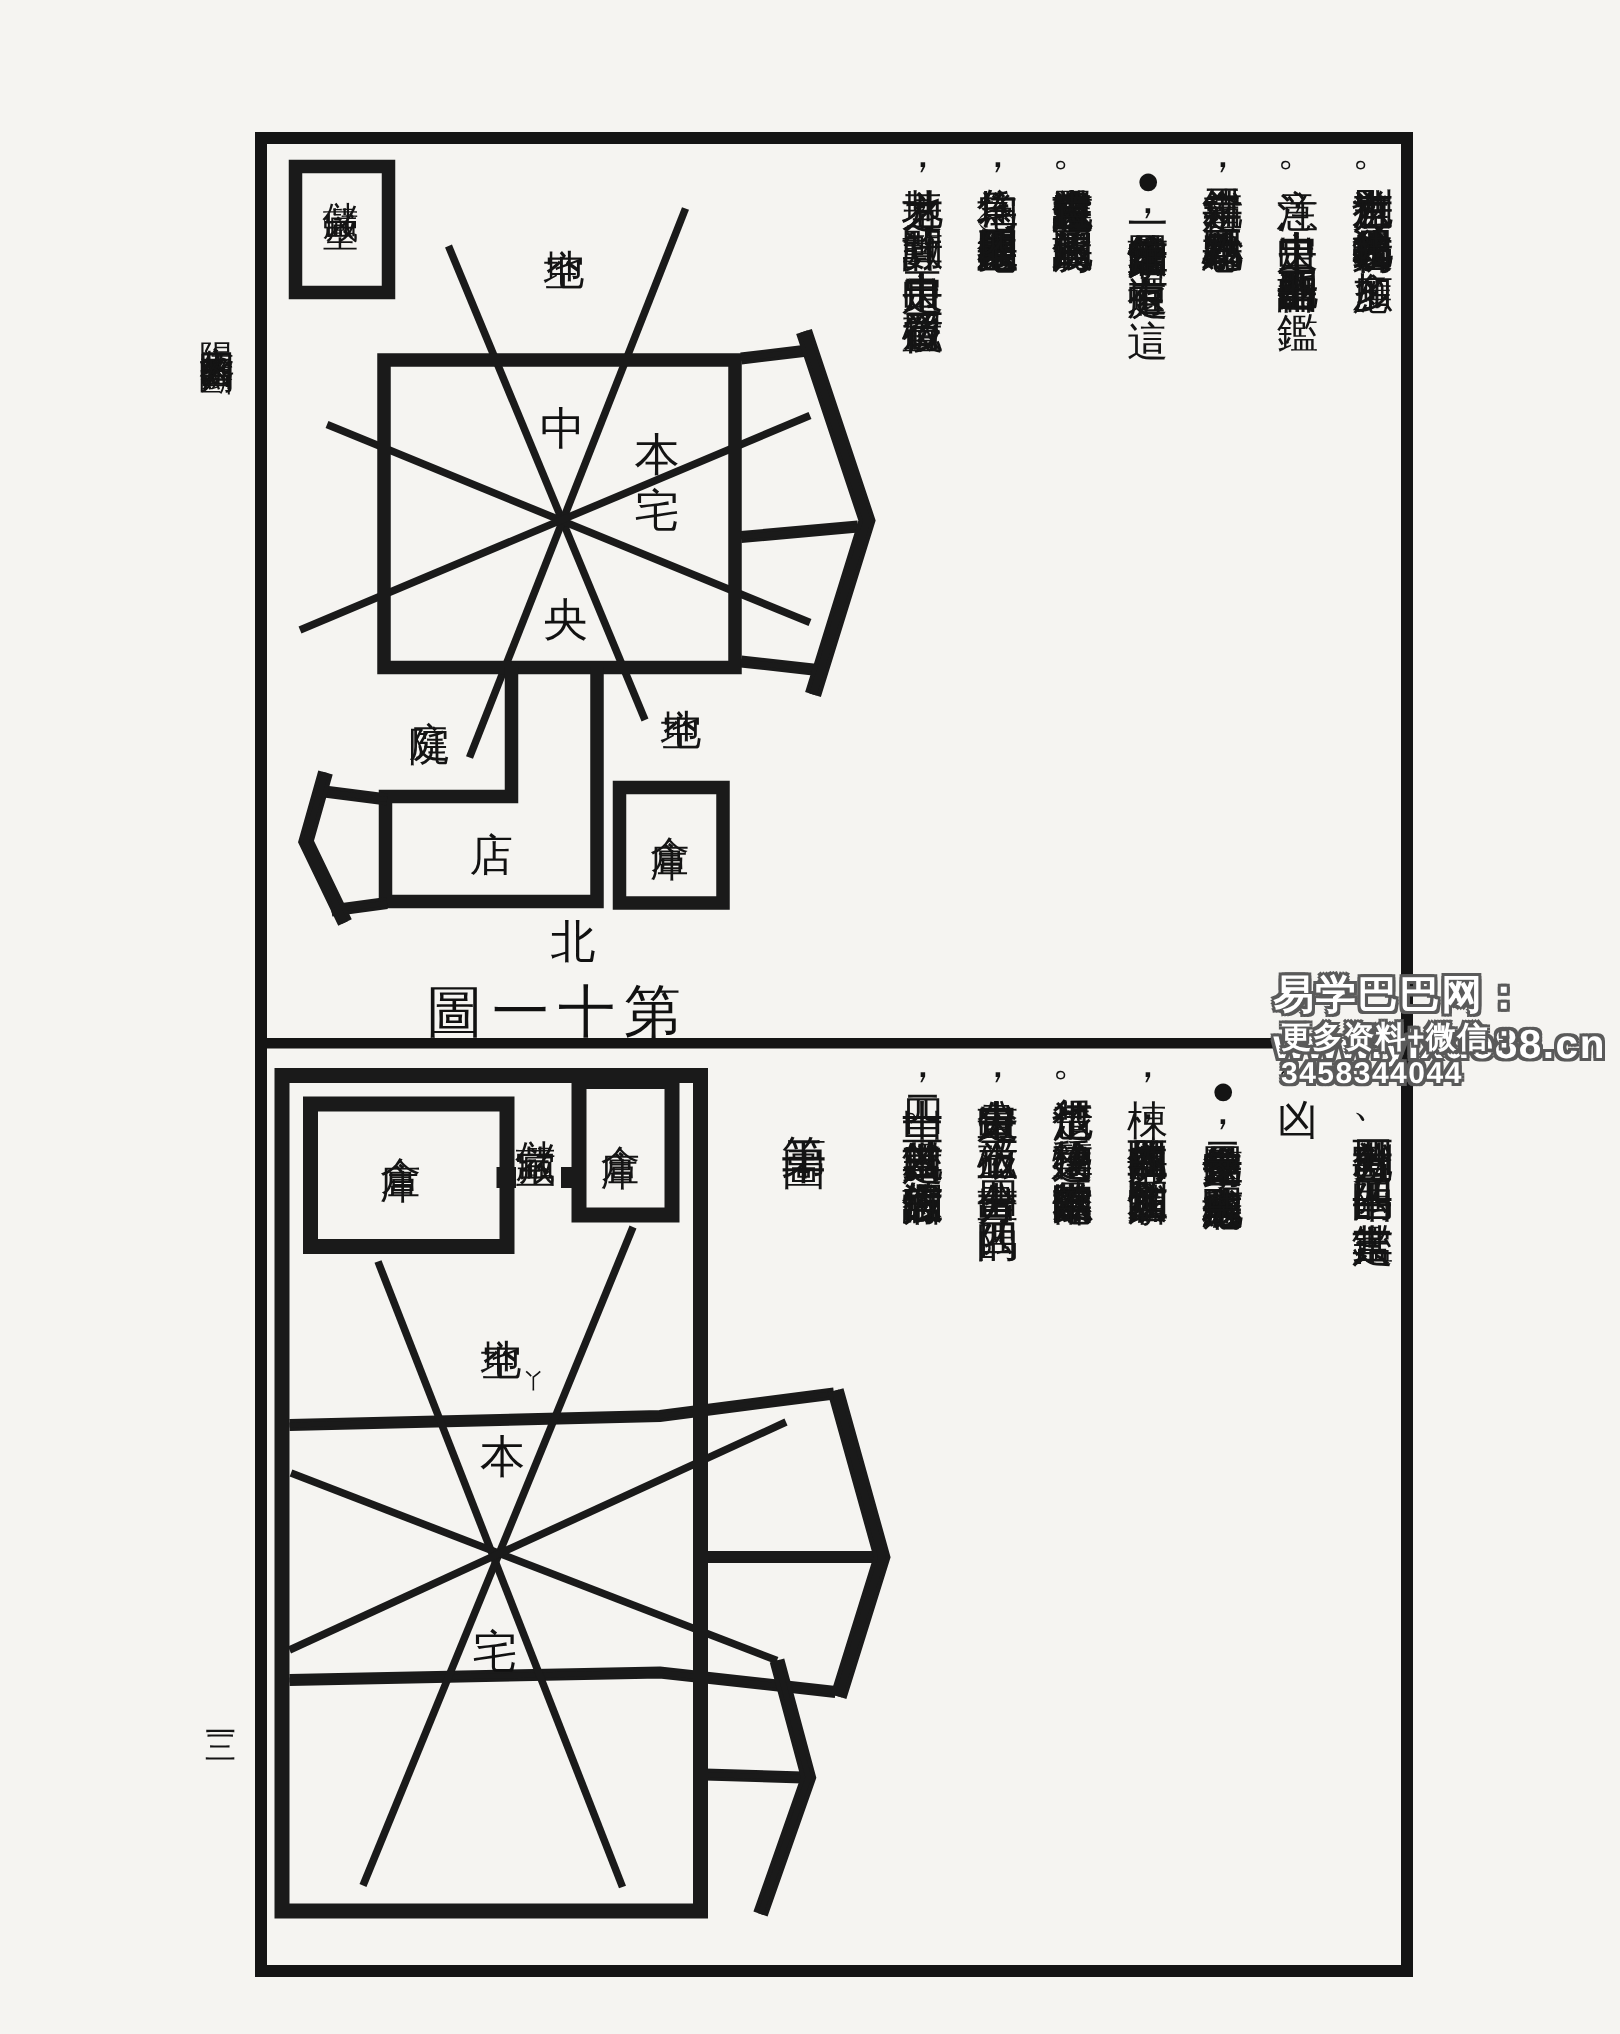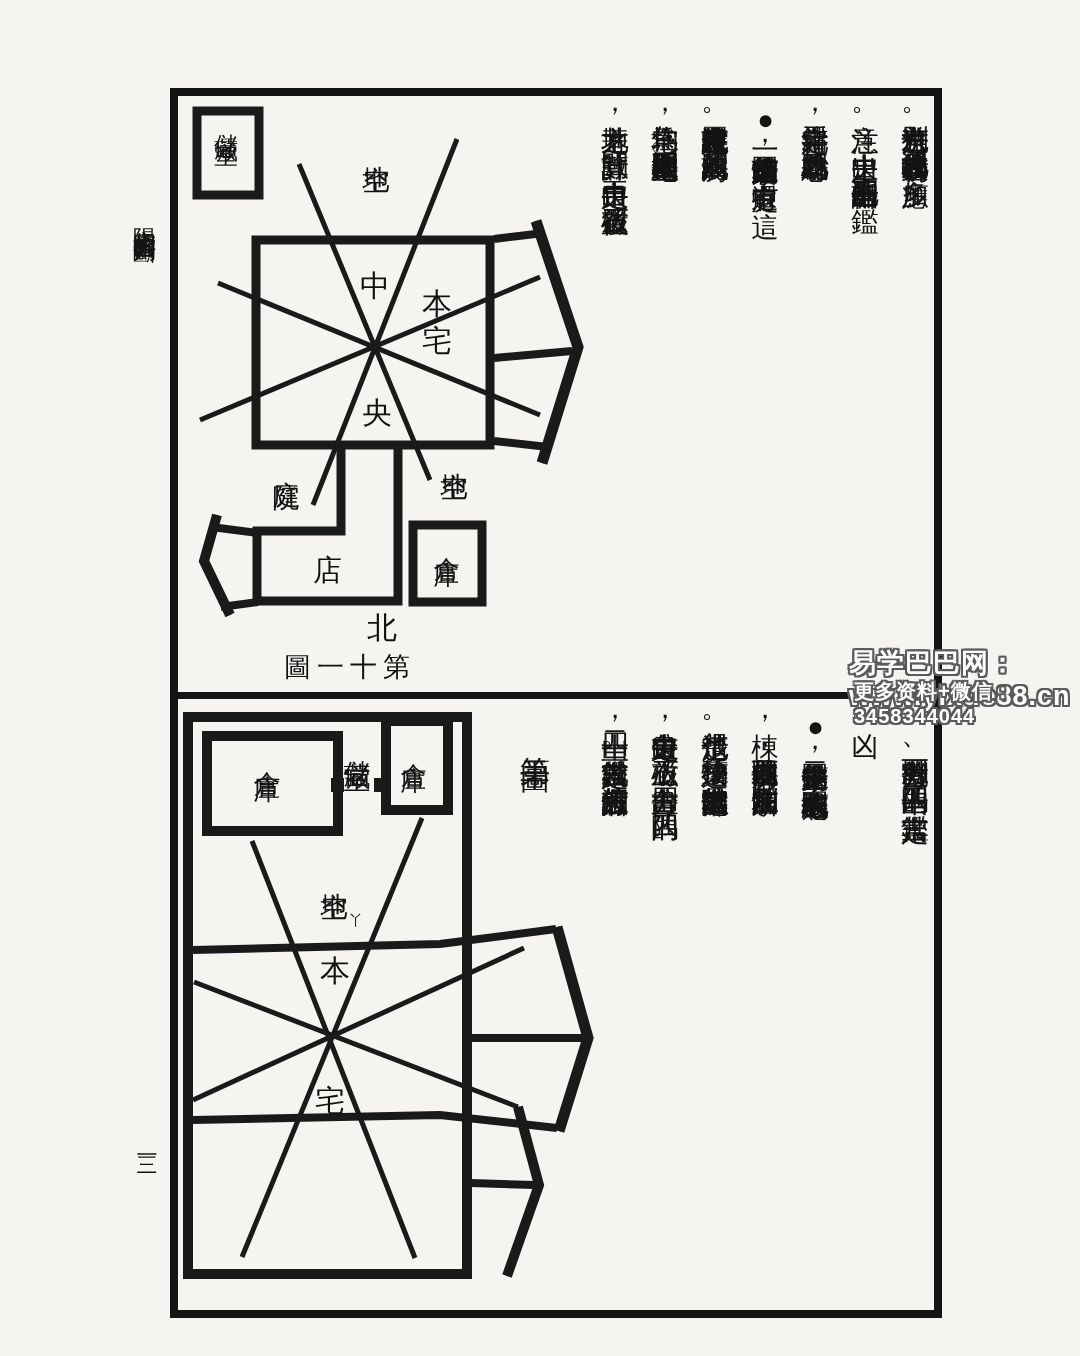--- a/index.html
+++ b/index.html
@@ -99,21 +99,21 @@
   <div class="vtext" style="left:214px;top:115px;font-size:24px;letter-spacing:4px;">儲藏室</div>
   <div class="vtext" style="left:362px;top:144px;font-size:27px;">空地</div>
   <div class="dlabel" style="left:360px;top:266px;font-size:30px;">中</div>
   <div class="dlabel" style="left:362px;top:393px;font-size:30px;">央</div>
   <div class="vtext" style="left:422px;top:264px;font-size:30px;letter-spacing:35px;">本宅</div>
   <div class="vtext" style="left:272px;top:459px;font-size:27px;letter-spacing:2px;">庭院</div>
   <div class="vtext" style="left:440px;top:451px;font-size:27px;">空地</div>
   <div class="dlabel" style="left:313px;top:551px;font-size:29px;">店</div>
   <div class="vtext" style="left:433px;top:536px;font-size:26px;letter-spacing:3px;">倉庫</div>
   <div class="dlabel" style="left:367px;top:608px;font-size:30px;">北</div>
-  <div class="dlabel" style="left:284px;top:649px;font-size:27px;letter-spacing:6px;">圖一十第</div>
+  <div class="dlabel" style="left:284px;top:649px;font-size:38px;letter-spacing:6px;">圖一十第</div>
 
   <div class="vtext" style="left:253px;top:750px;font-size:27px;letter-spacing:3px;">倉庫</div>
   <div class="vtext" style="left:343px;top:739px;font-size:27px;letter-spacing:2px;">儲藏室</div>
   <div class="vtext" style="left:400px;top:742px;font-size:26px;letter-spacing:3px;">倉庫</div>
   <div class="vtext" style="left:320px;top:871px;font-size:27px;">空地</div>
   <div class="dlabel" style="left:349px;top:912px;font-size:14px;">丫</div>
   <div class="dlabel" style="left:320px;top:951px;font-size:30px;">本</div>
   <div class="dlabel" style="left:315px;top:1081px;font-size:30px;">宅</div>
   <div class="vtext" style="left:520px;top:733px;font-size:30px;letter-spacing:3px;">第十二圖</div>
 

